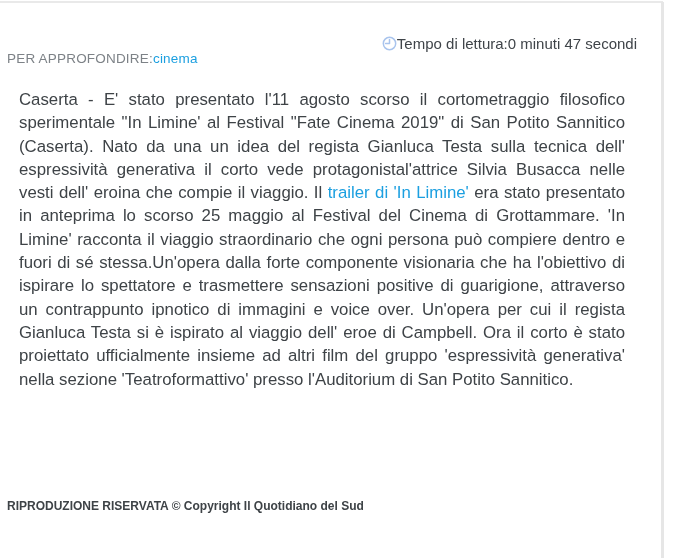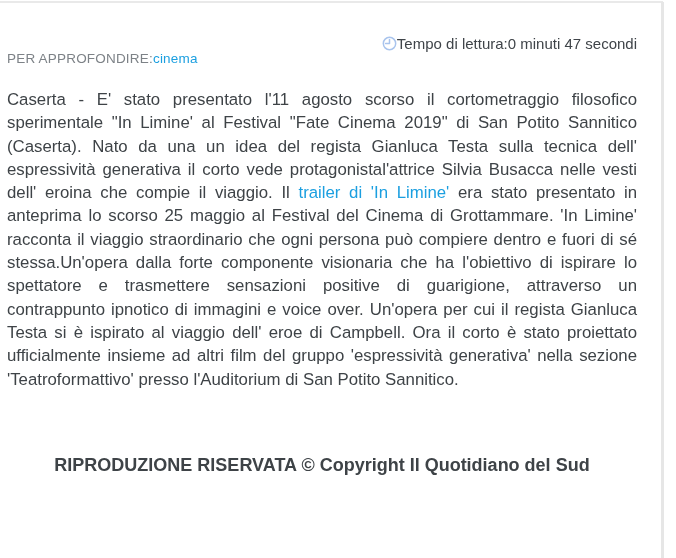--- a/index.html
+++ b/index.html
@@ -63,34 +63,33 @@
     font-size: 15px;
     color: #3f4449;
     white-space: nowrap;
   }
   .clock {
     display: inline-flex;
     width: 15px;
     height: 15px;
   }
   .article-body {
-    margin: 0;
+    margin: 12px;
     font-size: 16.8px;
     line-height: 23.3px;
     color: #3e4347;
     text-align: justify;
   }
   .article-body a {
     color: #1b9fe0;
     text-decoration: none;
   }
   .copyright {
-    margin-top: 64px;
-    text-align: center;
-    font-size: 18px;
+    margin-top: 108px;
+    font-size: 12px;
     font-weight: 700;
     color: #3e4347;
   }
 </style>
 </head>
 <body>
 
 <div class="page">
 
   <div class="top-divider"></div>

